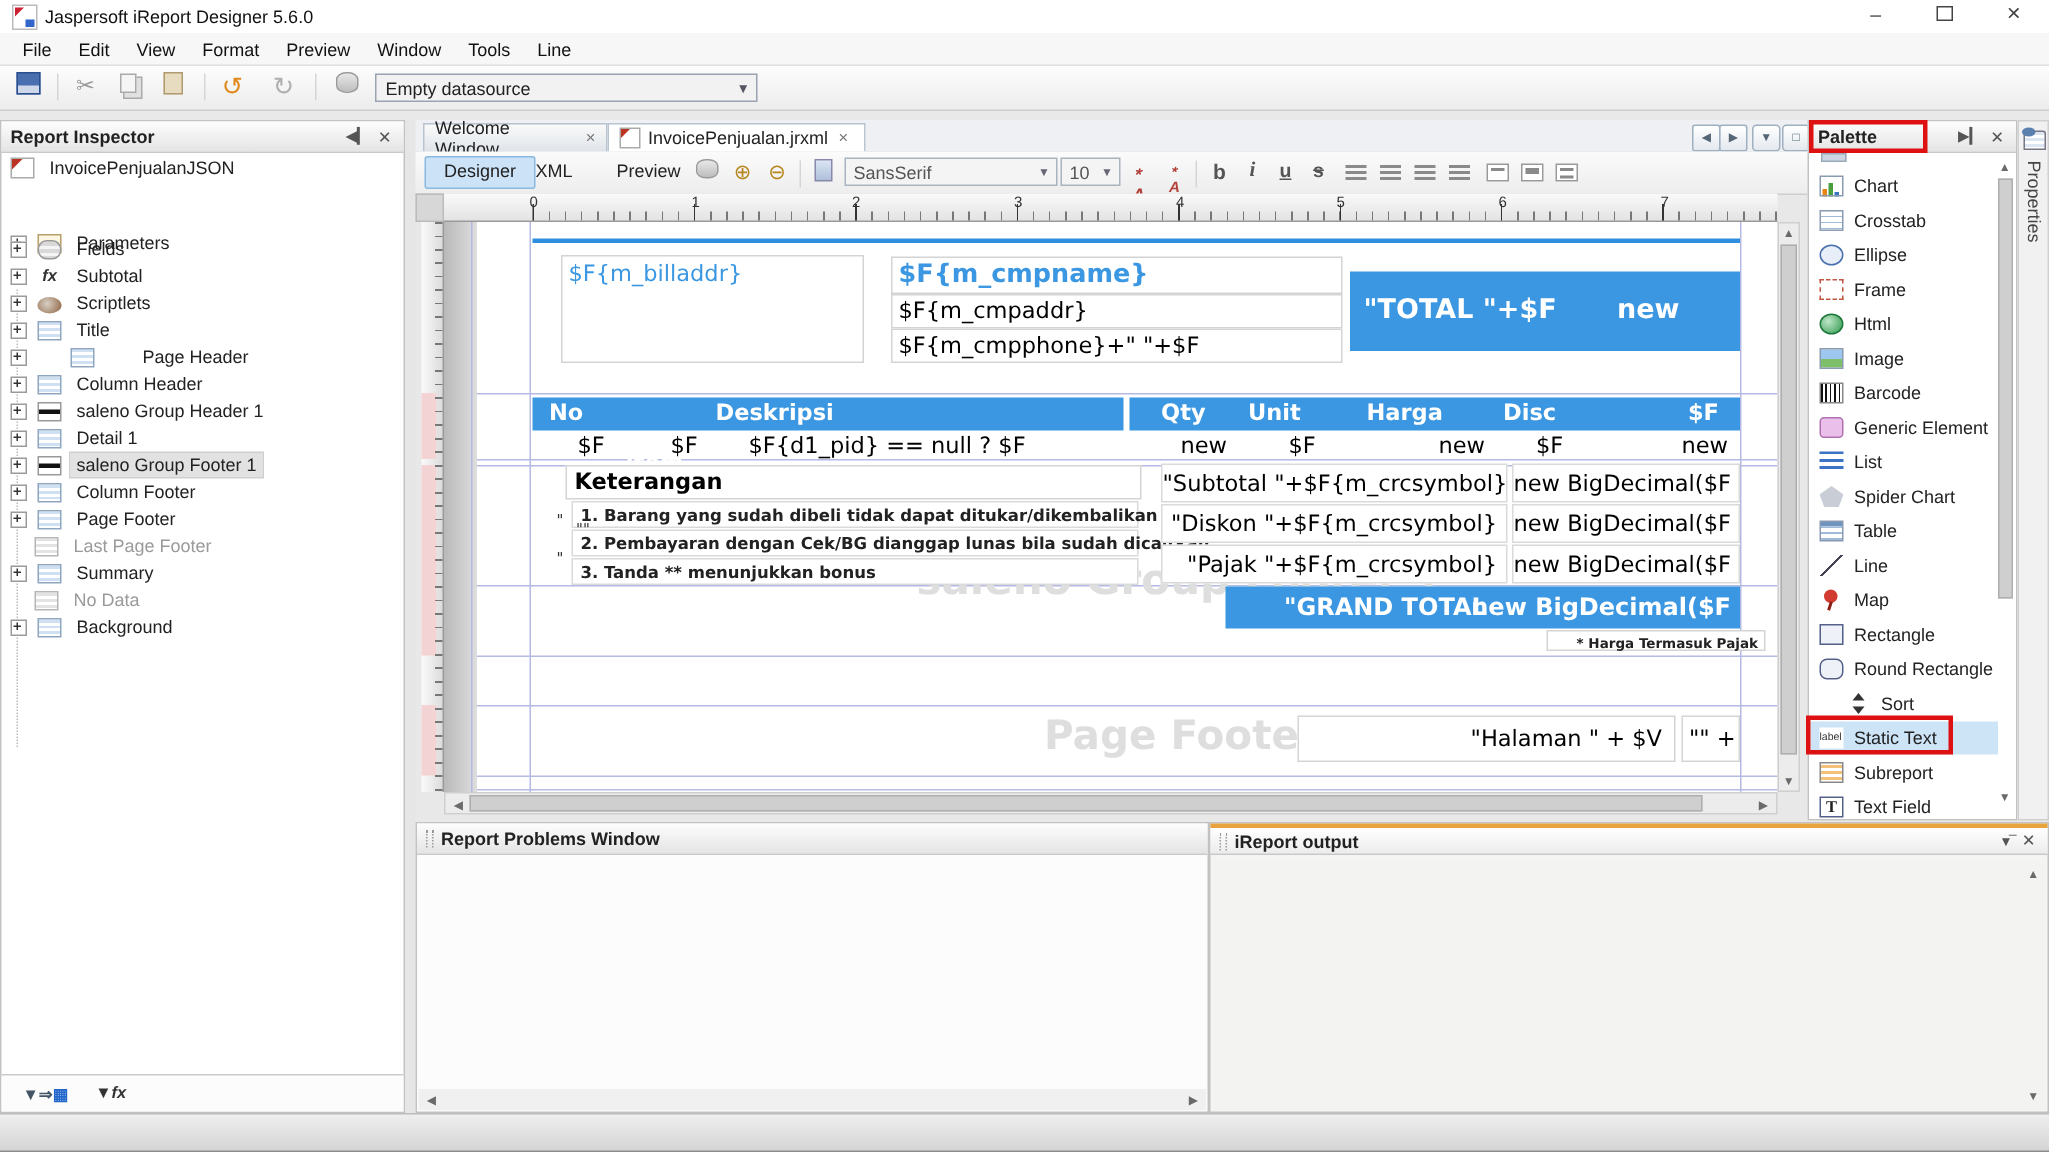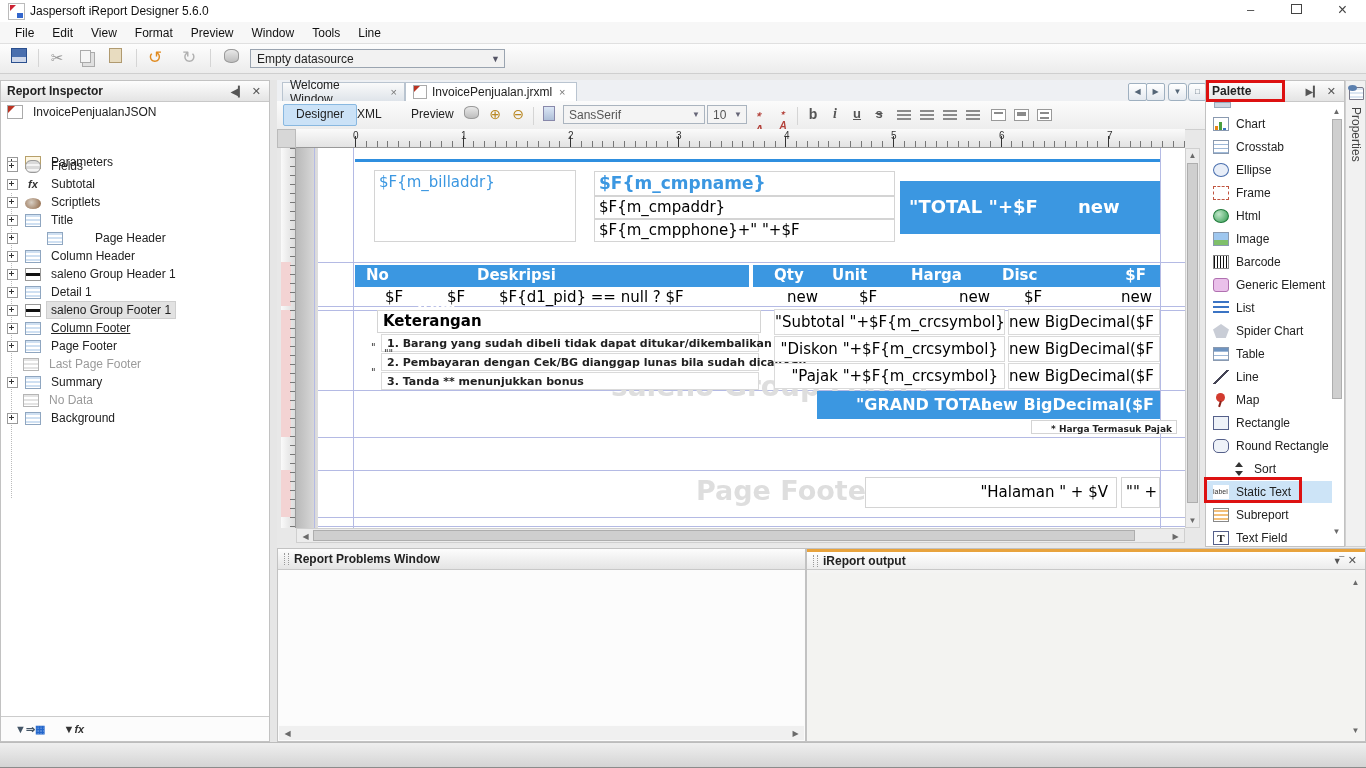--- a/index.html
+++ b/index.html
@@ -252,21 +252,21 @@
   <div class="trow" style="top:202px;">
       <span class="exp"></span>
       <span class="ti ti-band"></span>
       <span class="tlabel">Detail 1</span>
     </div>
   <div class="trow sel" style="top:220px;">
       <span class="exp"></span>
       <span class="ti ti-group"></span>
       <span class="tlabel">saleno Group Footer 1</span>
     </div>
-  <div class="trow" style="top:238px;text-decoration:underline;">
+  <div class="trow" style="top:238px;">
       <span class="exp"></span>
       <span class="ti ti-band"></span>
       <span class="tlabel">Column Footer</span>
     </div>
   <div class="trow" style="top:256px;">
       <span class="exp"></span>
       <span class="ti ti-band"></span>
       <span class="tlabel">Page Footer</span>
     </div>
   <div class="trow dis" style="top:274px;">

